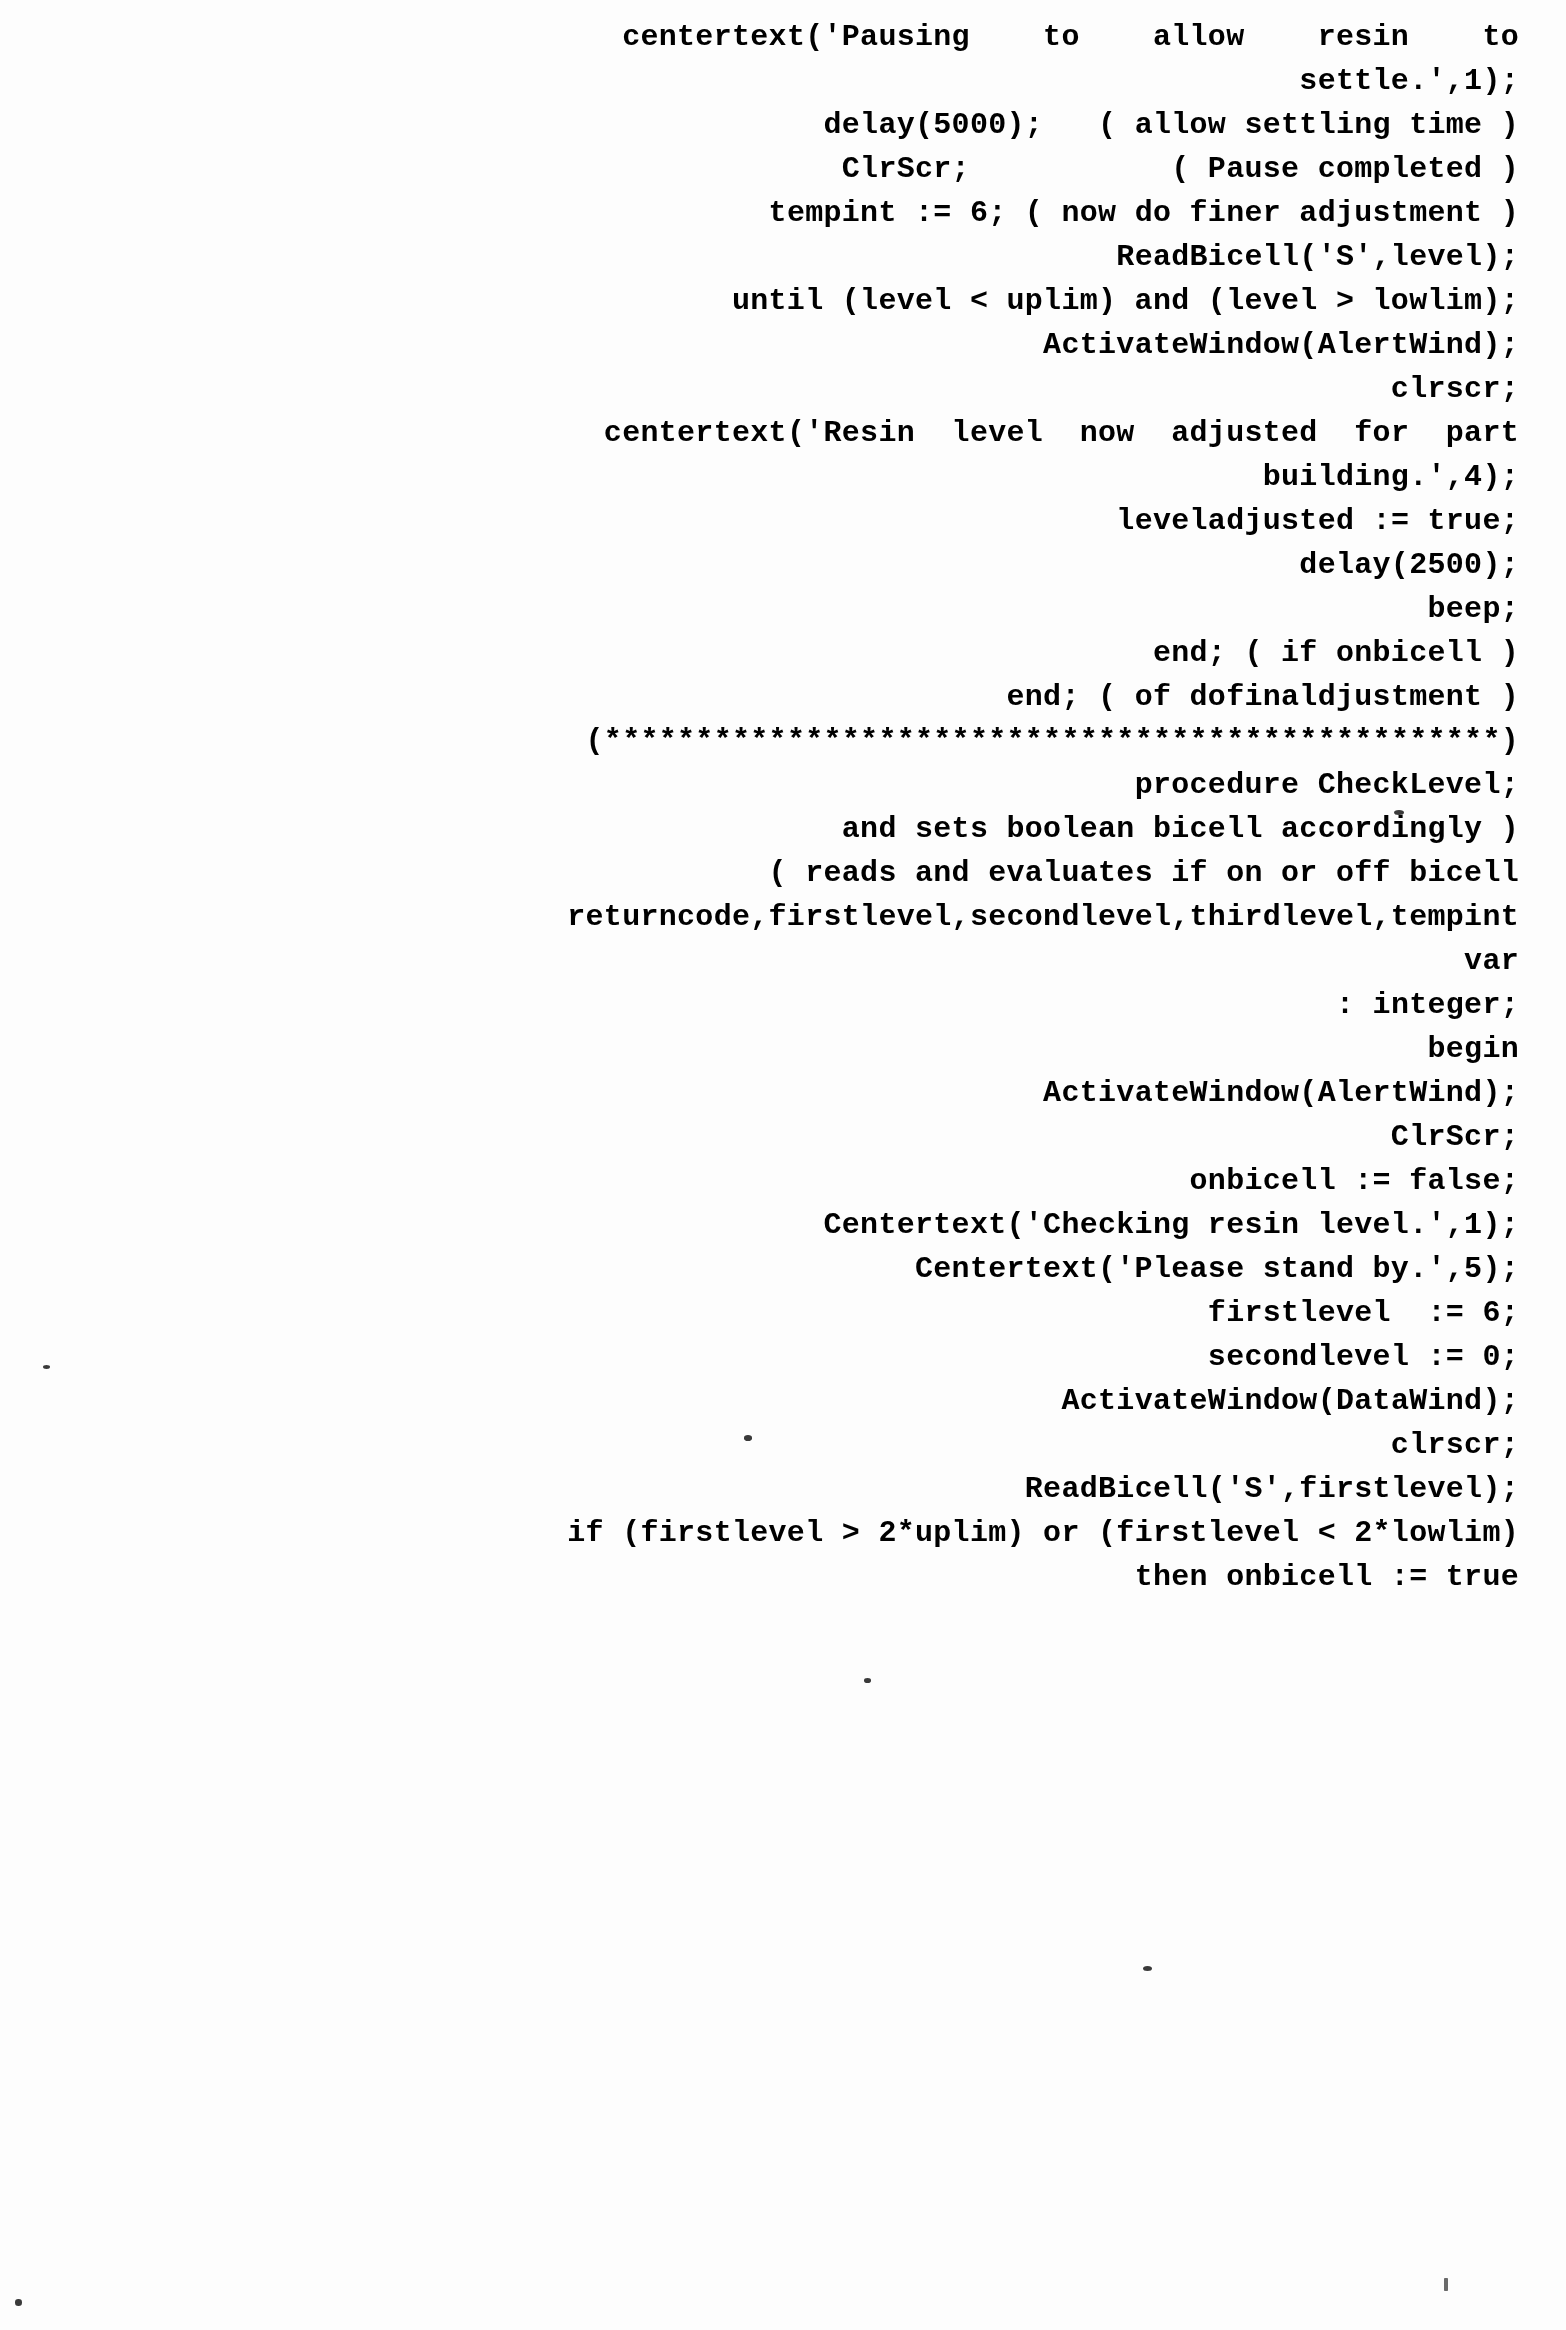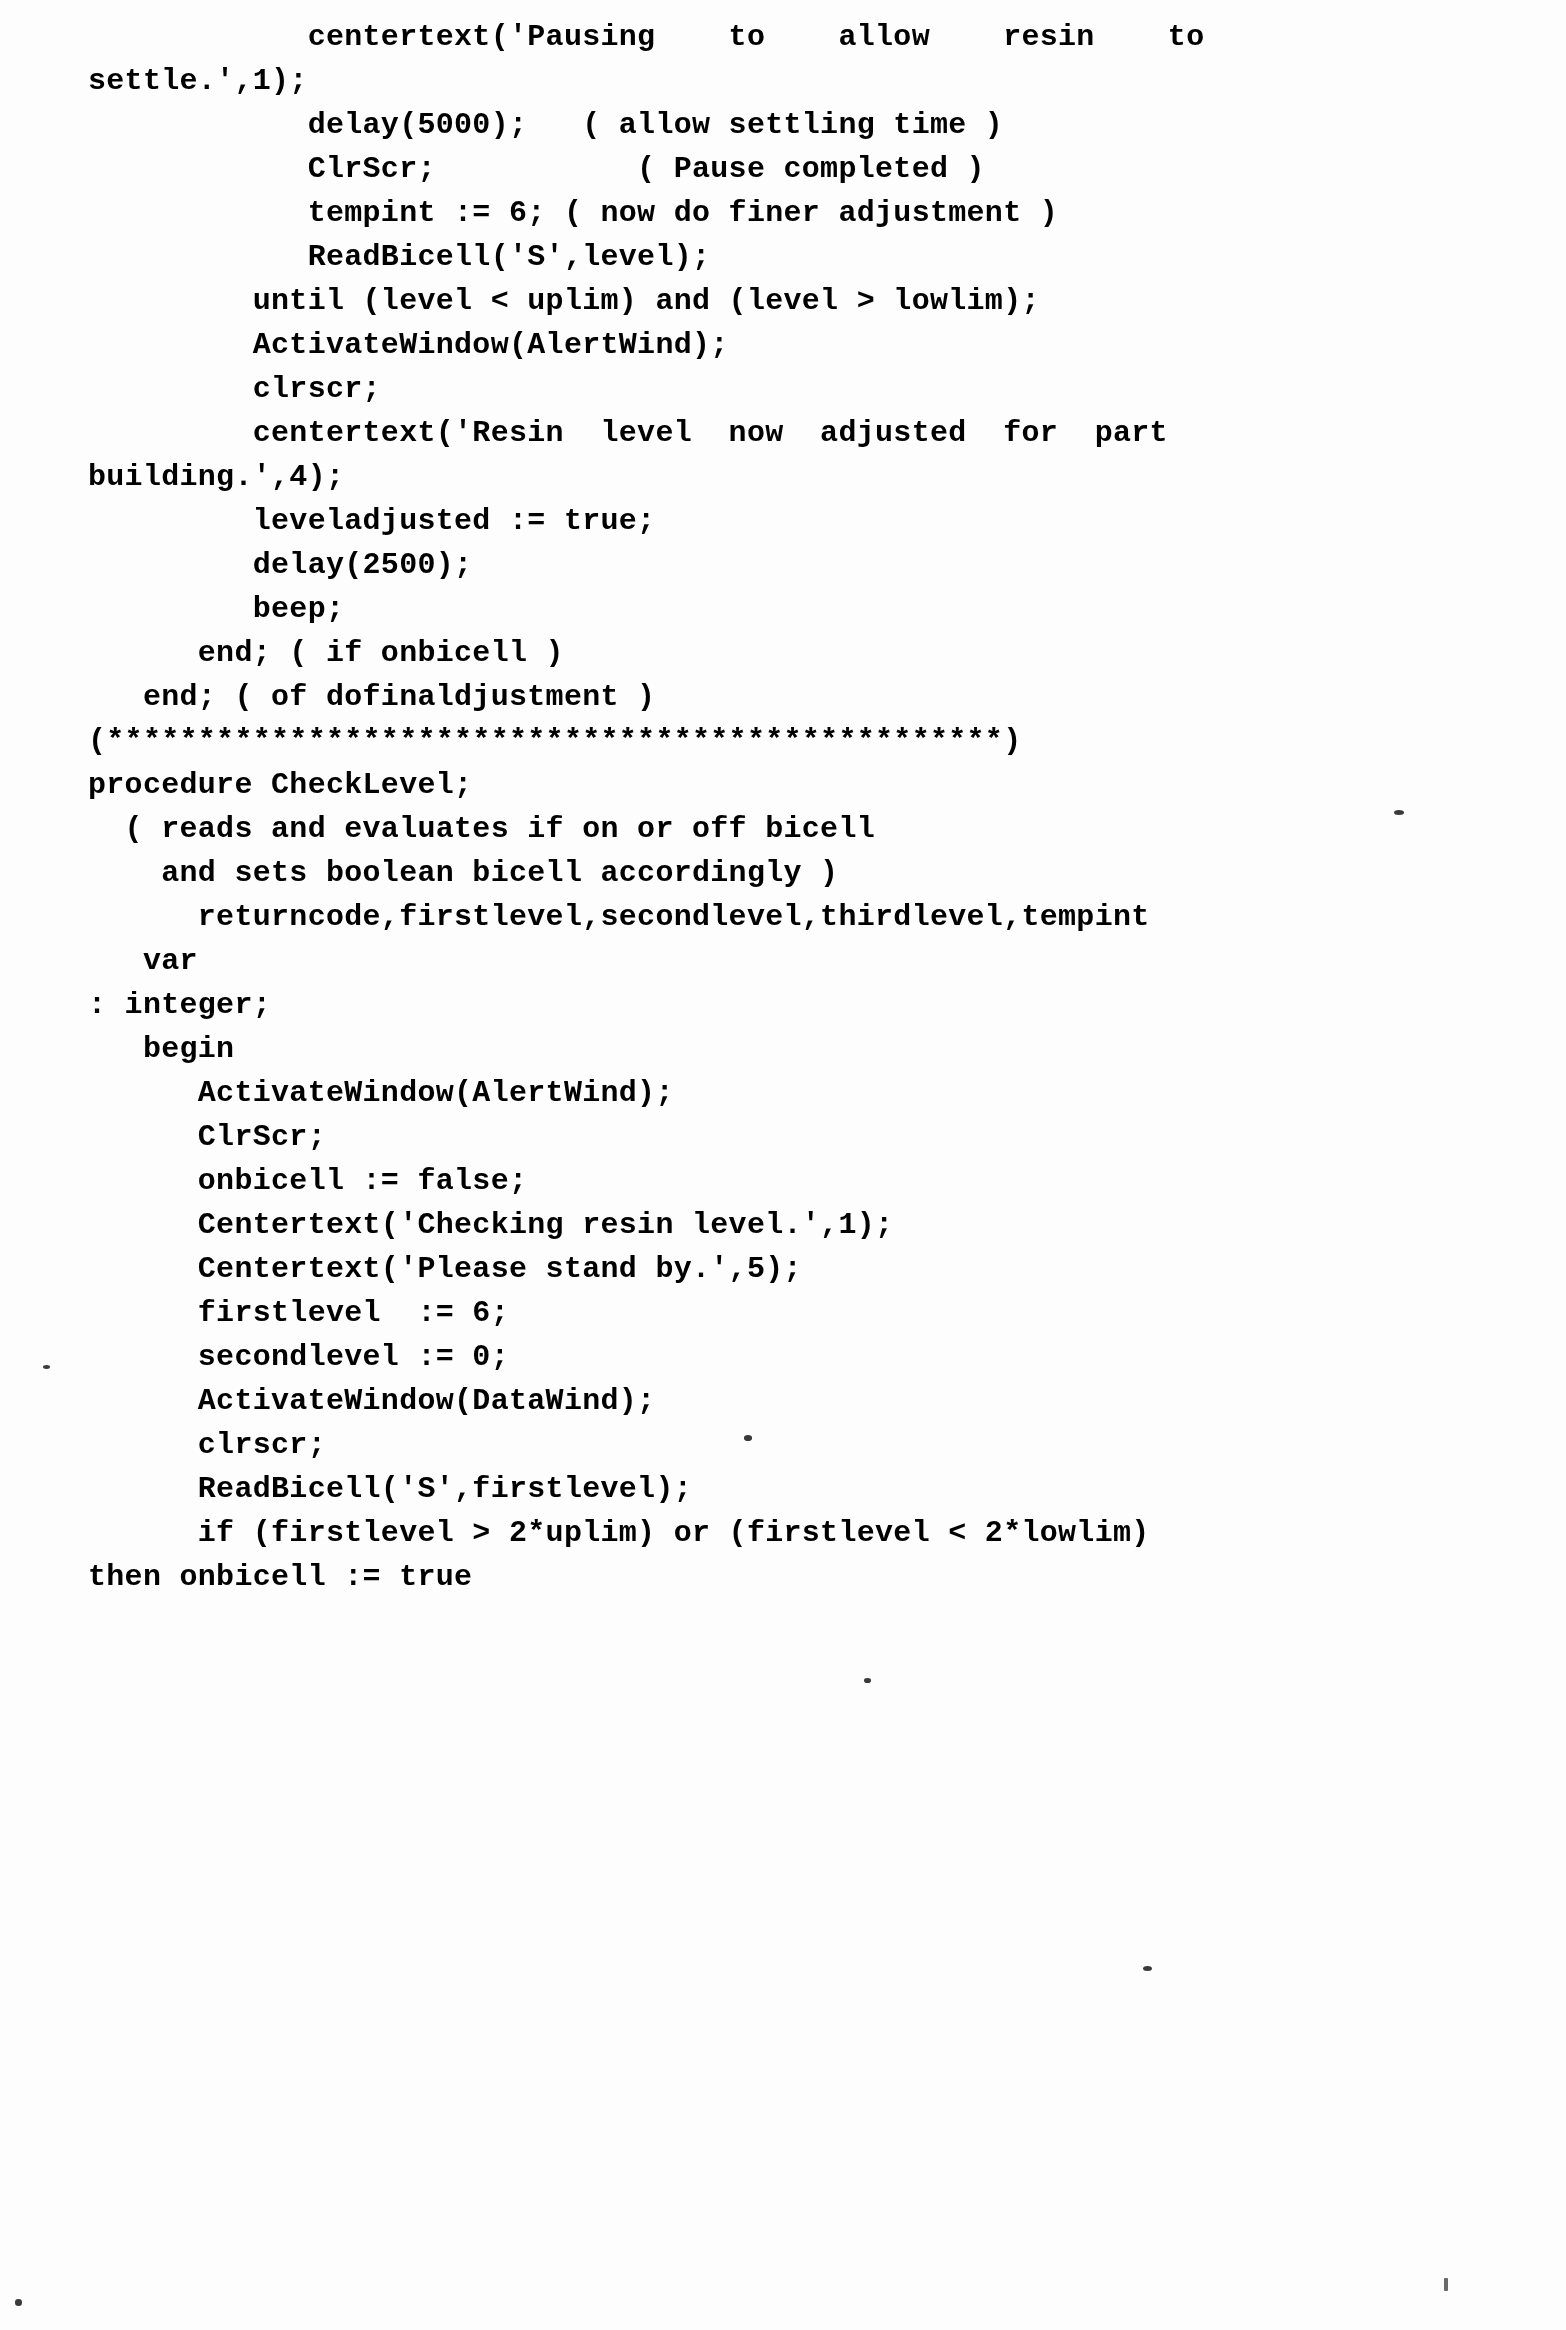--- a/index.html
+++ b/index.html
@@ -20,20 +20,21 @@
     padding: 15px 0 0 0;
     box-sizing: border-box;
     background: #fdfdfd;
   }
   .code-block {
     position: relative;
     margin: 0 auto;
     width: 1472px;
     padding-left: 41px;
     box-sizing: border-box;
+    text-align: right;
   }
   .code-line {
     font-family: "Liberation Mono", "DejaVu Sans Mono", monospace;
     font-size: 30px;
     line-height: 44px;
     font-weight: bold;
     letter-spacing: 0.3px;
     white-space: pre;
     color: #000000;
     -webkit-font-smoothing: none;
@@ -68,22 +69,22 @@
     <div class="code-line">         clrscr;</div>
     <div class="code-line">         centertext('Resin  level  now  adjusted  for  part</div>
     <div class="code-line">building.',4);</div>
     <div class="code-line">         leveladjusted := true;</div>
     <div class="code-line">         delay(2500);</div>
     <div class="code-line">         beep;</div>
     <div class="code-line">      end; ( if onbicell )</div>
     <div class="code-line">   end; ( of dofinaldjustment )</div>
     <div class="code-line">(*************************************************)</div>
     <div class="code-line">procedure CheckLevel;</div>
+    <div class="code-line">    and sets boolean bicell accordingly )</div>
     <div class="code-line">  ( reads and evaluates if on or off bicell</div>
-    <div class="code-line">    and sets boolean bicell accordingly )</div>
     <div class="code-line">      returncode,firstlevel,secondlevel,thirdlevel,tempint</div>
     <div class="code-line">   var</div>
     <div class="code-line">: integer;</div>
     <div class="code-line">   begin</div>
     <div class="code-line">      ActivateWindow(AlertWind);</div>
     <div class="code-line">      ClrScr;</div>
     <div class="code-line">      onbicell := false;</div>
     <div class="code-line">      Centertext('Checking resin level.',1);</div>
     <div class="code-line">      Centertext('Please stand by.',5);</div>
     <div class="code-line">      firstlevel  := 6;</div>

